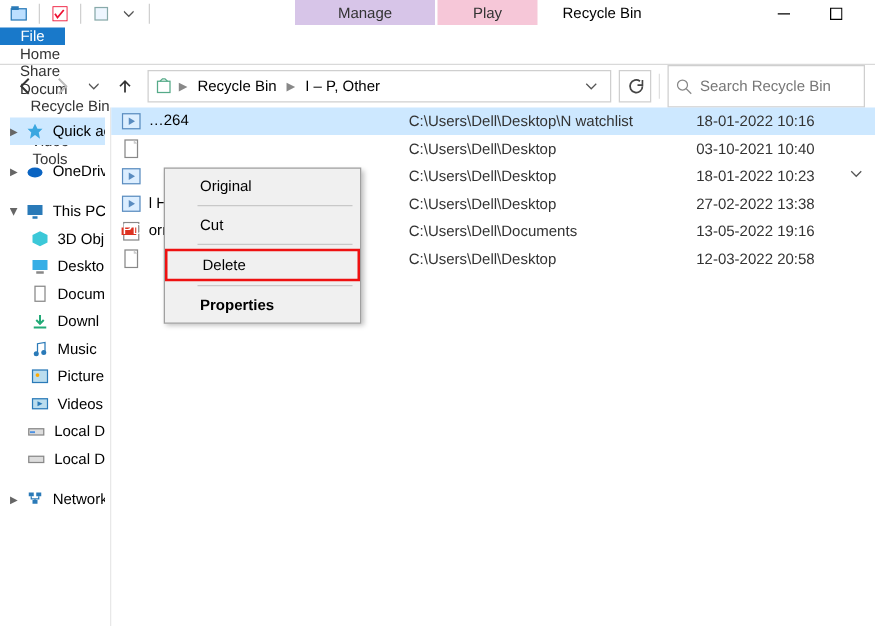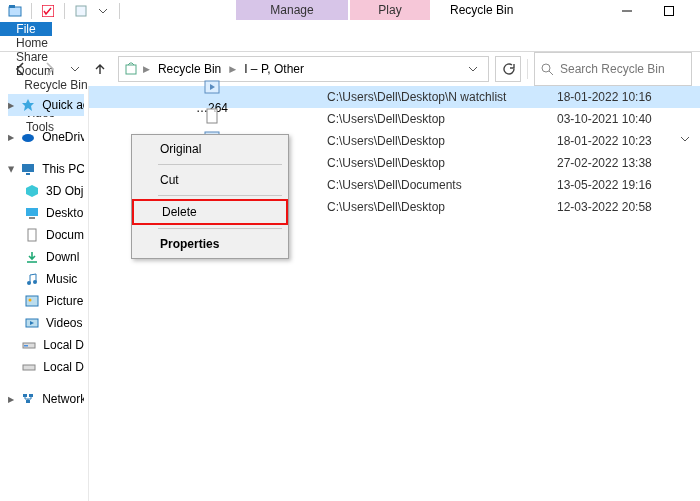--- a/index.html
+++ b/index.html
@@ -48,21 +48,21 @@
   .cols { height:26px; display:flex; align-items:center; border-bottom:1px solid #e8e8e8; color:#444; padding-left:8px;}
   .col-name { width:228px; display:flex; align-items:center; gap:60px;}
   .col-orig { width:230px;}
   .col-date { flex:1;}
   .sorticon { color:#888; font-size:9px;}
   .col-resize-caret { color:#666; font-size:9px; margin-left:auto; margin-right:6px;}
 
   .rows { }
   .row { height:22px; display:flex; align-items:center; padding-left:8px;}
   .row.sel { background:#cde8ff;}
-  .cell-name { width:230px; display:flex; align-items:center; gap:6px; white-space:nowrap; overflow:hidden;flex-direction:column;}
+  .cell-name { width:230px; display:flex; align-items:flex-start; gap:6px; white-space:nowrap; overflow:hidden;}
   .cell-orig { width:230px; color:#333;}
   .cell-date { flex:1; color:#333;}
   .file-icon { width:16px; height:16px; flex-shrink:0;}
 
   
   .ctxmenu { position:absolute; left:131px; top:134px; width:158px; background:#f0f0f0; border:1px solid #a0a0a0; box-shadow:2px 2px 4px rgba(0,0,0,0.25); padding:2px 0;}
   .ctxmenu .mi { height:24px; display:flex; align-items:center; padding-left:28px; position:relative;}
   .ctxmenu .mi.delete { border:2px solid #e11; height:26px;text-align:right;}
   .ctxmenu .mi.prop { font-weight:bold;}
   .ctxmenu .msep { height:1px; background:#c8c8c8; margin:3px 6px 3px 26px;}

